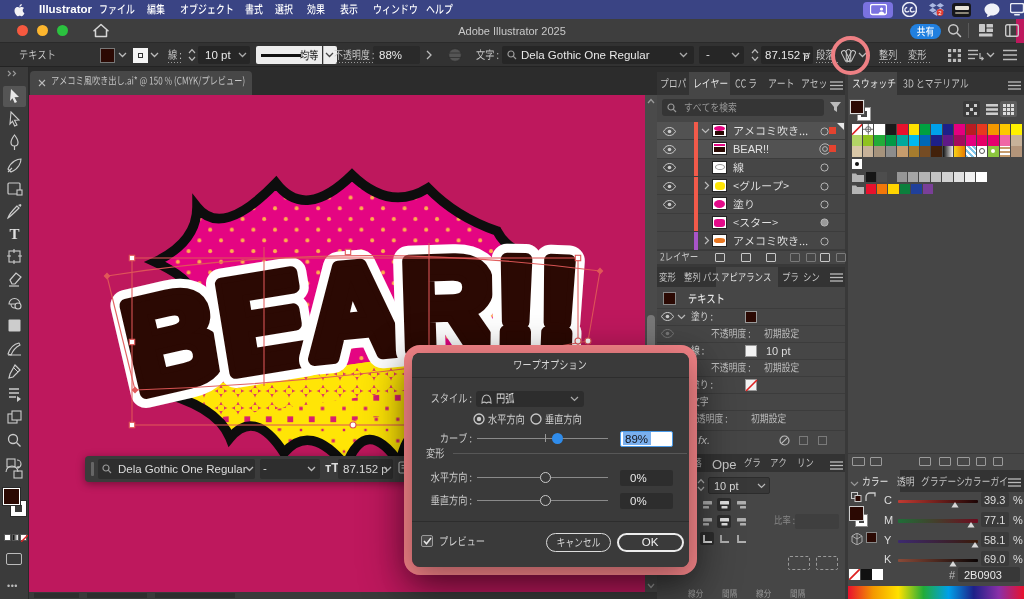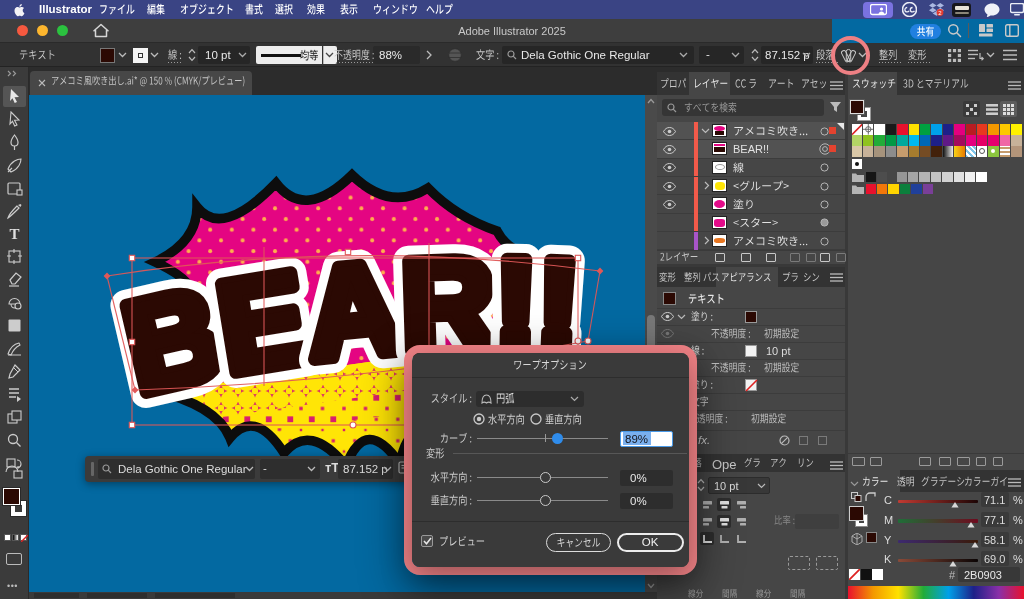--- a/index.html
+++ b/index.html
@@ -1,16 +1,16 @@
 <!DOCTYPE html>
 <html><head><meta charset="utf-8"><style>
 *{margin:0;padding:0;box-sizing:border-box}
 html,body{width:1024px;height:599px;overflow:hidden;background:#fff}
 body{font-family:"Liberation Sans",sans-serif;-webkit-font-smoothing:antialiased}
-#app{position:relative;width:1024px;height:599px;overflow:hidden;background:#0369a1}
+#app{position:relative;width:1024px;height:599px;overflow:hidden;background:#be185d}
 .abs{position:absolute}
 .lat{position:absolute;white-space:nowrap}
 </style></head><body>
 <div id="app">
     <svg width="0" height="0" style="position:absolute">
       <defs>
         <path id="q1" d="M873 665 796 715C774 709 749 708 732 708C682 708 312 708 247 708C214 708 167 712 139 716V604C164 606 204 608 247 608C312 608 679 608 738 608C725 516 682 388 613 301C531 196 418 111 222 63L308 -31C490 26 615 121 706 240C787 346 833 505 855 607C860 627 865 649 873 665Z"></path>
         <path id="q2" d="M876 502 818 555C804 552 770 550 752 550C706 550 314 550 271 550C239 550 202 553 172 557V454C206 457 239 458 271 458C314 458 677 458 729 458C703 412 634 331 569 290L650 235C732 293 820 419 851 470C857 478 868 494 876 502ZM537 399H427C431 378 434 356 434 334C434 205 414 105 289 20C262 2 238 -9 214 -18L300 -87C522 35 533 197 537 399Z"></path>
         <path id="q3" d="M76 373 125 274C257 314 389 372 494 429V81C494 40 491 -15 488 -37H612C607 -15 605 40 605 81V496C704 561 798 638 874 715L790 795C722 714 616 621 512 557C401 488 251 420 76 373Z"></path>
         <path id="q4" d="M515 22 581 -33C589 -27 601 -18 619 -8C734 50 875 155 960 268L899 354C827 248 714 163 627 124C627 167 627 607 627 677C627 718 631 751 632 757H516C516 751 522 718 522 677C522 607 522 134 522 85C522 62 519 39 515 22ZM54 31 150 -33C235 39 298 137 328 247C355 347 359 560 359 674C359 709 363 746 364 754H248C254 731 256 707 256 673C256 558 256 363 227 274C198 182 141 91 54 31Z"></path>
@@ -183,21 +183,21 @@
   <div class="abs" style="left:2.5px;top:9px;width:14px;height:2.5px;background:#8a8578;border-radius:1px"></div>
  </div>
  <svg class="abs" style="left:984px;top:2.5px" width="16" height="15" viewBox="0 0 16 15">
         <path fill="#f0f2f8" d="M8 .5C3.8.5.5 3.2.5 6.6c0 2 1.2 3.8 3 4.9-.1.5-.5 1.7-.6 2 0 0-.1.3.1.4.2.1.4 0 .4 0 .6-.1 2.2-1 3.1-1.5.5.1 1 .1 1.5.1 4.2 0 7.5-2.7 7.5-6S12.2.5 8 .5z"></path>
       </svg>
  <svg class="abs" style="left:1010px;top:3px" width="14" height="13" viewBox="0 0 14 13">
         <rect x="0.5" y="0.5" width="13" height="9" rx="1.5" fill="none" stroke="#eceef6" stroke-width="1.4"></rect>
         <rect x="4" y="11" width="6" height="1.6" rx="0.8" fill="#eceef6"></rect>
       </svg>
 </div>
-<div class="abs" style="left:0;top:19px;width:832px;height:24px;background:#3e3e3e;border-bottom:1px solid #2a2a2a">
+<div class="abs" style="left:0;top:19px;width:1016px;height:24px;background:#3e3e3e;border-bottom:1px solid #2a2a2a">
  <div class="abs" style="left:17px;top:6px;width:11px;height:11px;border-radius:50%;background:#f6593f"></div>
  <div class="abs" style="left:37px;top:6px;width:11px;height:11px;border-radius:50%;background:#fdb62e"></div>
  <div class="abs" style="left:57px;top:6px;width:11px;height:11px;border-radius:50%;background:#2bc23f"></div>
  <svg class="abs" style="left:93px;top:4px" width="16" height="15" viewBox="0 0 16 15">
         <path d="M2.5 7.5v6h11v-6M1 7.8L8 1.5l7 6.3" fill="none" stroke="#d6d6d6" stroke-width="1.5" stroke-linecap="round" stroke-linejoin="round"></path>
       </svg>
  <div class="lat" style="left:512px;top:6px;transform:translateX(-50%);font-size:11px;color:#c9c9c9">Adobe Illustrator 2025</div>
  <div class="abs" style="left:910px;top:4.5px;width:31px;height:15px;border-radius:8px;background:#2180e0"></div>
  <svg class="abs" style="left:947px;top:4px" width="15" height="15" viewBox="0 0 15 15">
         <circle cx="6.3" cy="6.3" r="4.6" fill="none" stroke="#c9c9c9" stroke-width="1.5"></circle>
@@ -935,21 +935,21 @@
     <svg class="abs" style="left:851px;top:533px" width="12" height="12" viewBox="0 0 12 12">
       <path d="M6 0l5 3v6l-5 3-5-3V3z M6 0v6 M1 3l5 3 5-3 M6 12V6" fill="none" stroke="#aaa" stroke-width="1"></path>
     </svg>
     <div class="abs" style="left:866px;top:532px;width:11px;height:11px;background:#2b0903;border:1px solid #888"></div>
     <div class="lat" style="left:884px;top:494px;font-size:11px;color:#ddd">C</div>
     <div class="abs" style="left:898px;top:499.5px;width:80px;height:3.5px;background:linear-gradient(90deg,#c23a32,#1c0505);border-radius:1px"></div>
     <svg class="abs" style="left:950.88px;top:502px" width="8" height="6" viewBox="0 0 8 6">
       <path d="M4 0l3.6 5.5H0.4z" fill="#d8d8d8"></path>
     </svg>
     <div class="abs" style="left:981px;top:492px;width:28px;height:15px;background:#3a3a3a;border-radius:2px"></div>
-    <div class="lat" style="left:984px;top:494px;font-size:11px;color:#ddd">71.1</div>
+    <div class="lat" style="left:984px;top:494px;font-size:11px;color:#ddd">39.3</div>
     <div class="lat" style="left:1013px;top:494px;font-size:11px;color:#ddd">%</div>
     <div class="lat" style="left:884px;top:513.5px;font-size:11px;color:#ddd">M</div>
     <div class="abs" style="left:898px;top:519.0px;width:80px;height:3.5px;background:linear-gradient(90deg,#1f6e38,#6e0a1e);border-radius:1px"></div>
     <svg class="abs" style="left:967.04px;top:521.5px" width="8" height="6" viewBox="0 0 8 6">
       <path d="M4 0l3.6 5.5H0.4z" fill="#d8d8d8"></path>
     </svg>
     <div class="abs" style="left:981px;top:511.5px;width:28px;height:15px;background:#3a3a3a;border-radius:2px"></div>
     <div class="lat" style="left:984px;top:513.5px;font-size:11px;color:#ddd">77.1</div>
     <div class="lat" style="left:1013px;top:513.5px;font-size:11px;color:#ddd">%</div>
     <div class="lat" style="left:884px;top:534px;font-size:11px;color:#ddd">Y</div>

